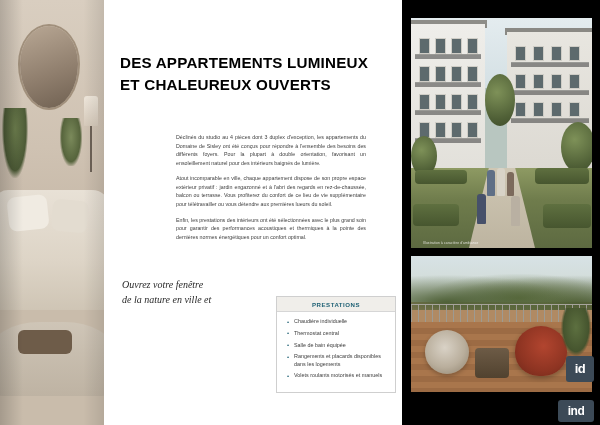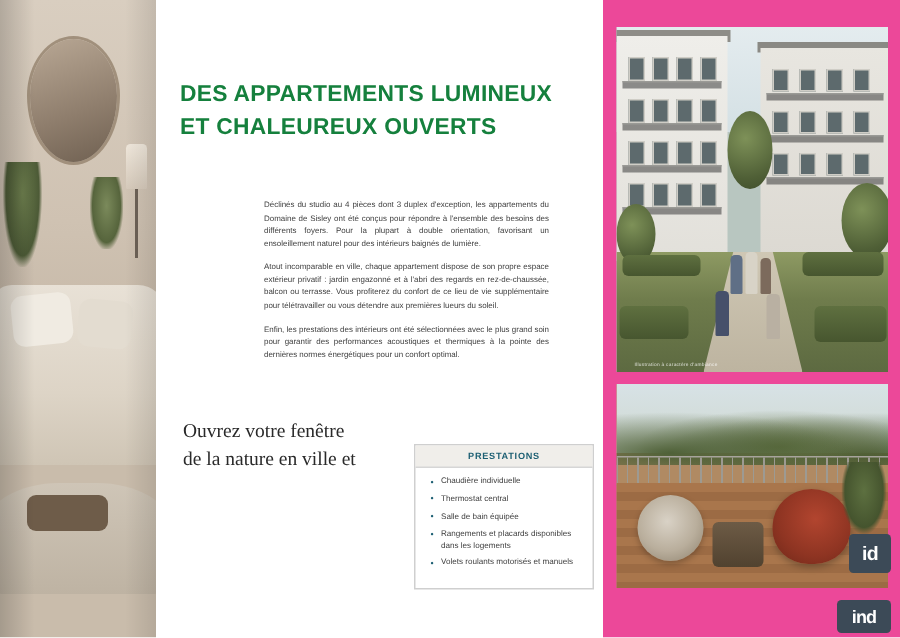--- a/index.html
+++ b/index.html
@@ -93,21 +93,21 @@
   .center {
     position: absolute;
     left: 104px; top: 0;
     width: 298px; height: 425px;
     background: #ffffff;
   }
   .headline {
     position: absolute;
     left: 16px; top: 52px;
     width: 272px;
-    color: #15803d;
+    color: #000000;
     font-weight: bold;
     font-size: 15.2px;
     line-height: 1.42;
     letter-spacing: 0.2px;
   }
   .headline div { white-space: nowrap; }
 
   .body-copy {
     position: absolute;
     left: 72px; top: 133px;
@@ -118,21 +118,22 @@
     text-align: justify;
   }
   .body-copy p { margin: 0 0 7px 0; }
 
   .quote {
     position: absolute;
     left: 18px; top: 278px;
     width: 160px;
     color: #2a2a2a;
     font-family: "Liberation Serif", serif;
-    font-size: 13px;
+    font-style: italic;
+    font-size: 10px;
     line-height: 1.46;
   }
 
   
   .prest {
     position: absolute;
     left: 172px; top: 296px;
     width: 118px;
     background: #ffffff;
     border: 0.8px solid #cfcfcf;
@@ -165,21 +166,21 @@
     left: 0; top: -0.5px;
     color: #1c5f73;
     font-size: 6px;
   }
 
   
   .right-col {
     position: absolute;
     left: 402px; top: 0;
     width: 198px; height: 425px;
-    background: #ec4899;
+    background: #000000;
   }
 
   
   .photo-top {
     position: absolute;
     left: 9px; top: 18px;
     width: 181px; height: 230px;
     overflow: hidden;
     background: #b8c6c0;
   }

